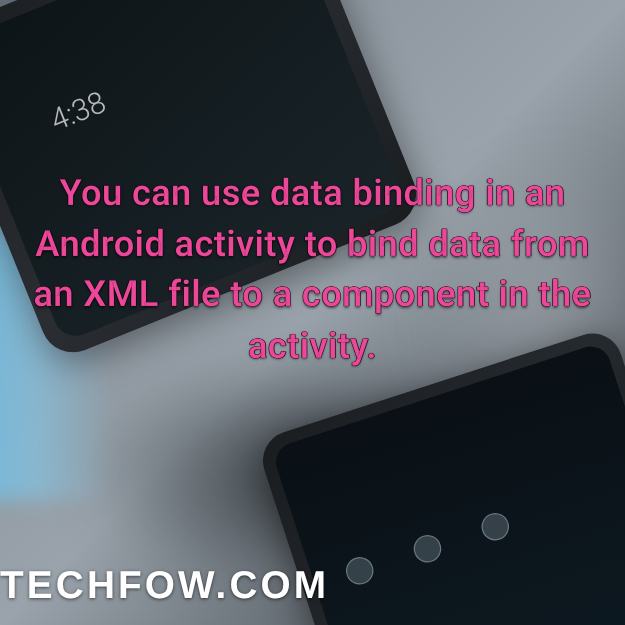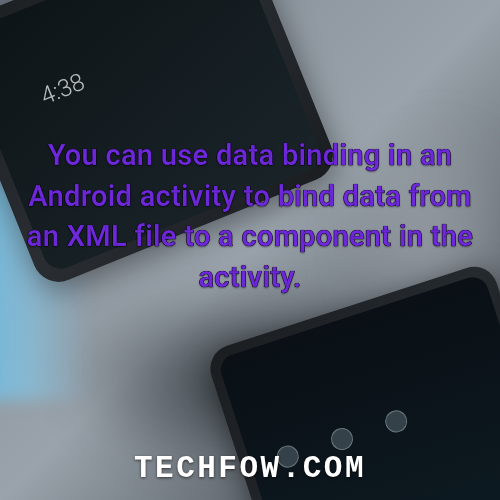--- a/index.html
+++ b/index.html
@@ -140,47 +140,46 @@
       background: rgba(180,200,210,0.25);
       border: 1.5px solid rgba(200,220,230,0.35);
     }
     
     .main-text {
       position: absolute;
       top: 135px;
       left: 20px;
       right: 20px;
       text-align: center;
-      color: #6d28d9;
+      color: #ec4899;
       font-size: 29px;
       font-weight: 600;
       line-height: 1.4;
       letter-spacing: 0.3px;
       text-shadow: 
         0 0 0.5px rgba(0,0,0,0.9),
         0 1px 2px rgba(0,0,0,0.5),
         -0.5px 0 0.5px rgba(0,0,0,0.7),
         0.5px 0 0.5px rgba(0,0,0,0.7);
       z-index: 10;
       -webkit-text-stroke: 0.3px rgba(0,0,0,0.3);
     }
     
     .watermark {
       position: absolute;
       bottom: 14px;
       left: 0;
       right: 0;
-      text-align: center;
       color: #ffffff;
       font-size: 31px;
       font-weight: 800;
       letter-spacing: 2.5px;
       text-shadow: 0 1px 3px rgba(0,0,0,0.6);
       z-index: 10;
-      font-family: Liberation Mono, monospace;
+      font-family: Liberation Sans, sans-serif;
     }
   </style>
 </head>
 <body>
 
 <div class="background"></div>
 
 <div class="bg-shapes">
   <div class="highlight-right"></div>
   <div class="dark-mid"></div>

